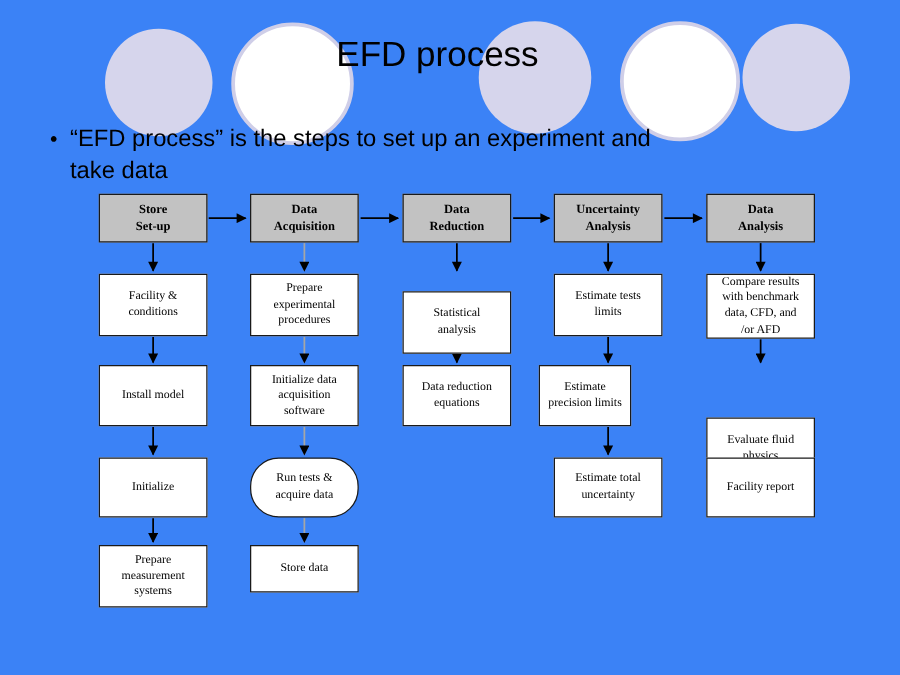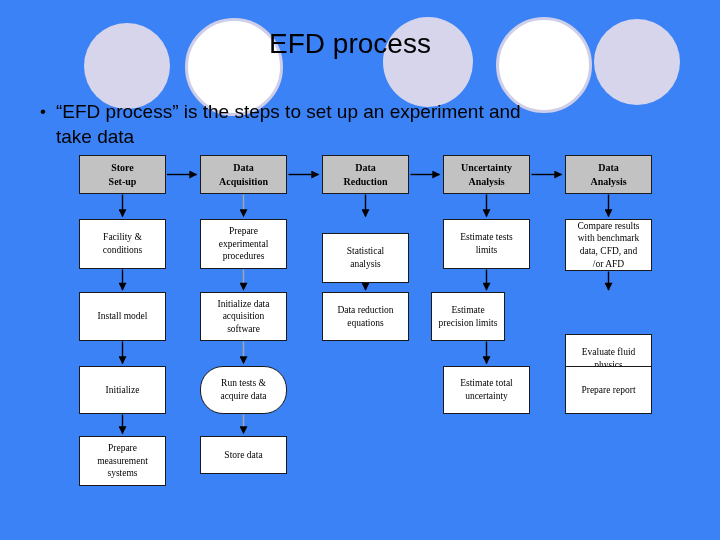--- a/index.html
+++ b/index.html
@@ -129,21 +129,21 @@
     <div class="fbox" style="left:431px;top:292px;width:74px;height:49px;">Estimate
 precision limits</div>
     <div class="fbox" style="left:565px;top:292px;width:87px;height:49px;margin-top:42px;">Evaluate fluid
 physics</div>
 
     <div class="fbox" style="left:79px;top:366px;width:87px;height:48px;">Initialize</div>
     <div class="fbox" style="left:200px;top:366px;width:87px;height:48px;border-radius:23px;">Run tests &amp;
 acquire data</div>
     <div class="fbox" style="left:443px;top:366px;width:87px;height:48px;">Estimate total
 uncertainty</div>
-    <div class="fbox" style="left:565px;top:366px;width:87px;height:48px;">Prepare report</div>
+    <div class="fbox" style="left:565px;top:366px;width:87px;height:48px;">Facility report</div>
 
     <div class="fbox" style="left:79px;top:436px;width:87px;height:50px;">Prepare
 measurement
 systems</div>
     <div class="fbox" style="left:200px;top:436px;width:87px;height:38px;">Store data</div>
 
   </div>
 </div>
 
 </body></html>

